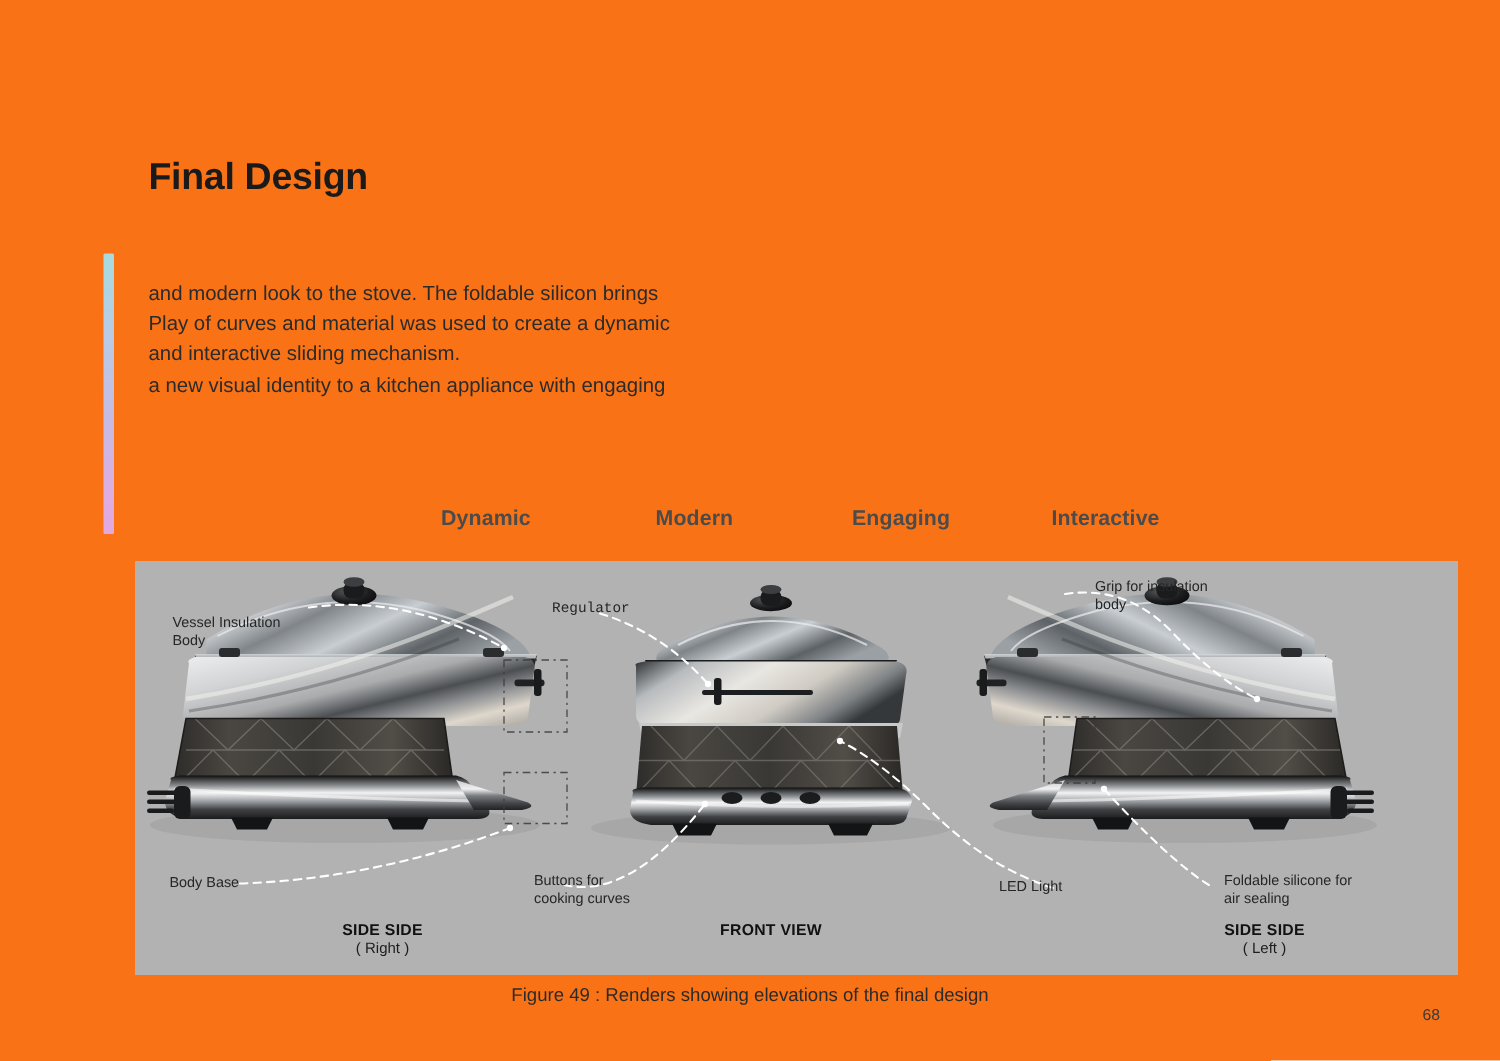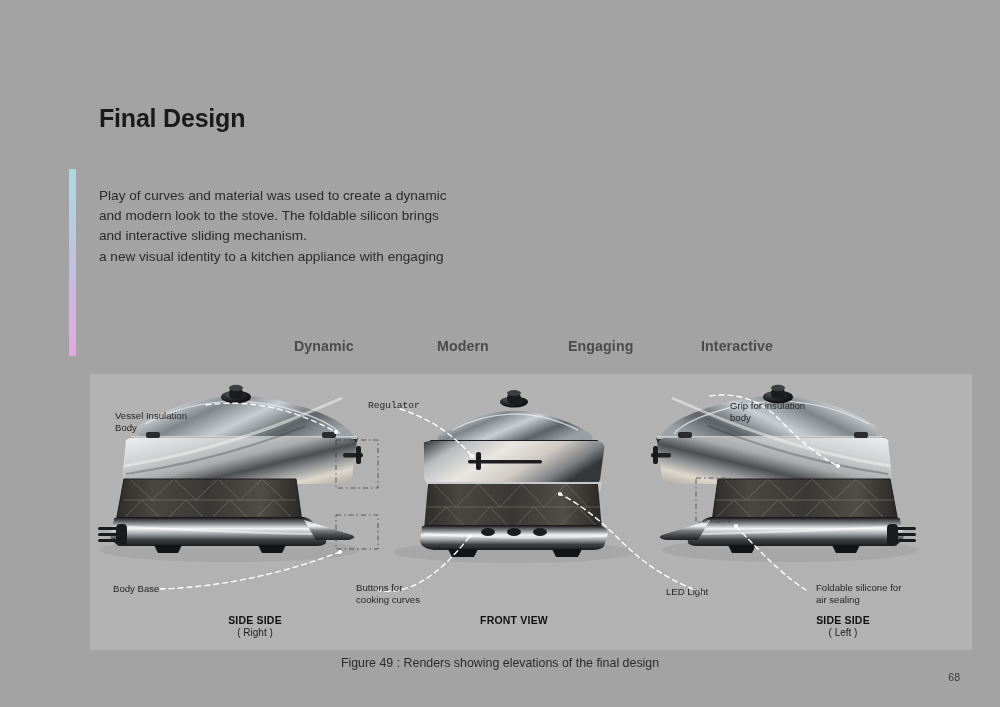--- a/index.html
+++ b/index.html
@@ -2,21 +2,21 @@
 <html><head>
 <meta charset="utf-8">
 <style>
   * { box-sizing: border-box; margin: 0; padding: 0; }
   html, body {
     width: 1000px; height: 707px;
     background: #ffffff;
     font-family: "Liberation Sans", sans-serif;
     overflow: hidden;
   }
-  .page { position: relative; width: 1000px; height: 707px; background: #a3a3a3; }
+  .page { position: relative; width: 1000px; height: 707px; background: #f97316; }
 
   
   .page-title {
     position: absolute; left: 99px; top: 104px;
     font-size: 25px; font-weight: bold; color: #1a1a1a;
     letter-spacing: -0.2px;
   }
 
   
   .accent-bar {
@@ -85,22 +85,22 @@
 </head>
 <body>
 
 <div class="page">
 
   <div class="page-title">Final Design</div>
 
   <div class="accent-bar"></div>
 
   <div class="body-copy">
+    <span>and modern look to the stove. The foldable silicon brings</span>
     <span>Play of curves and material was used to create a dynamic</span>
-    <span>and modern look to the stove. The foldable silicon brings</span>
     <span>and interactive sliding mechanism.</span>
     <span>a new visual identity to a kitchen appliance with engaging</span>
   </div>
 
   <div class="keywords">
     <div class="keyword kw0">Dynamic</div>
     <div class="keyword kw1">Modern</div>
     <div class="keyword kw2">Engaging</div>
     <div class="keyword kw3">Interactive</div>
   </div>
@@ -372,21 +372,21 @@
       </g>
     </svg>
 
     <div class="anno" style="left:25px; top:21px;margin-top:15px;">Vessel Insulation
 Body</div>
     <div class="anno" style="left:23px; top:209px;">Body Base</div>
     <div class="anno" style="left:278px; top:26px;font-family:Liberation Mono, monospace;">Regulator</div>
     <div class="anno" style="left:266px; top:208px;">Buttons for
 cooking curves</div>
     <div class="anno" style="left:576px; top:212px;">LED Light</div>
-    <div class="anno" style="left:640px; top:26px;">Grip for insulation
+    <div class="anno" style="left:640px; top:12px;">Grip for insulation
 body</div>
     <div class="anno" style="left:726px; top:208px;">Foldable silicone for
 air sealing</div>
 
     <div class="view-cap" style="left:85px; top:240px;">
       <div class="vt">SIDE SIDE</div>
       <div class="vs">( Right )</div>
     </div>
     <div class="view-cap" style="left:344px; top:240px;">
       <div class="vt">FRONT VIEW</div>

